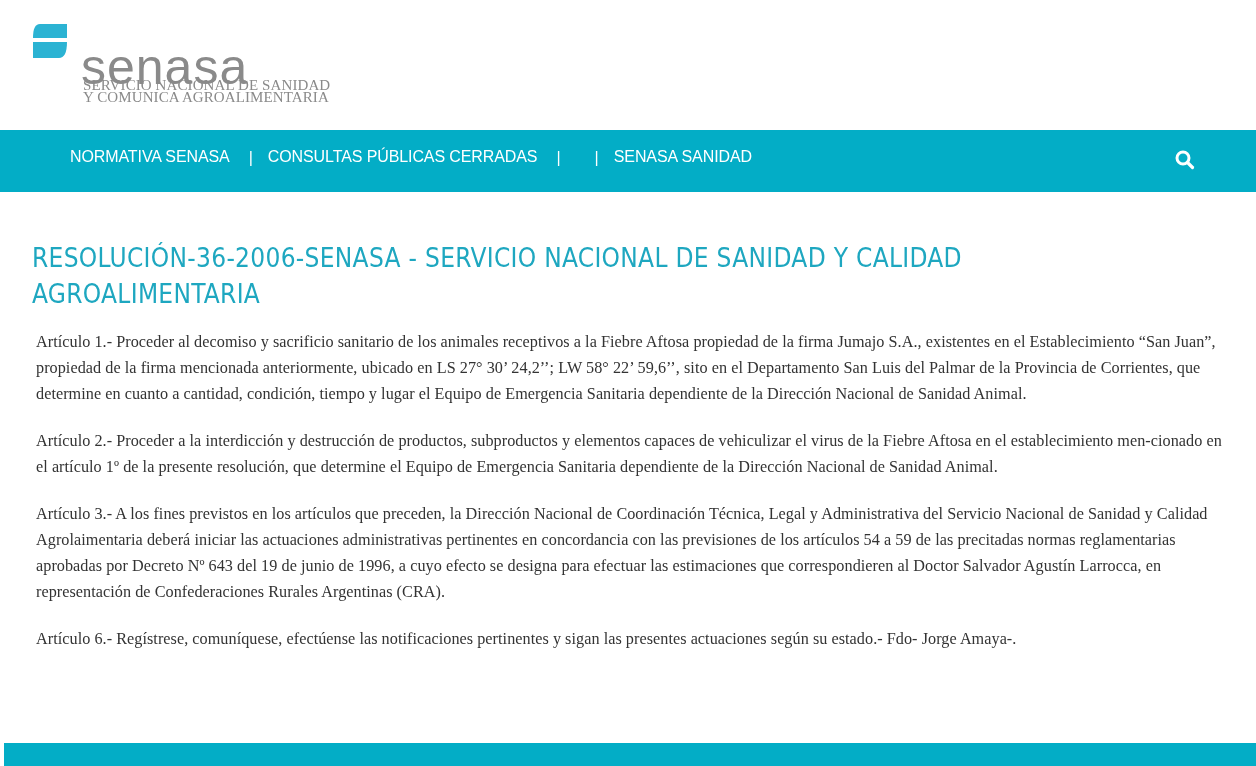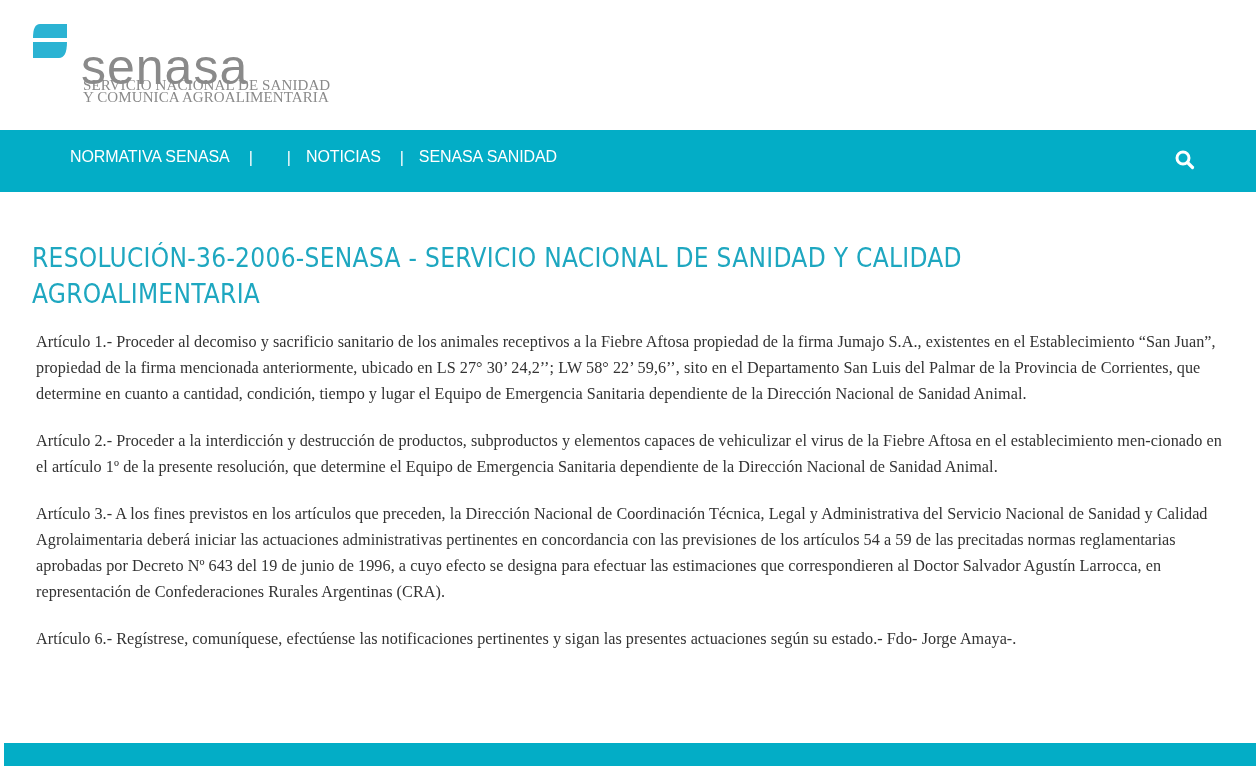--- a/index.html
+++ b/index.html
@@ -89,22 +89,22 @@
         <span>SERVICIO NACIONAL DE SANIDAD</span><br>
         <span>Y COMUNICA AGROALIMENTARIA</span>
       </span>
     </a>
   </header>
 
   <nav class="navbar">
     <ul class="nav-list">
       <li><a class="nav-item">NORMATIVA SENASA</a></li>
       <li><span class="nav-sep">|</span></li>
+      <li><a class="nav-item">CONSULTAS PÚBLICAS CERRADAS</a></li>
       <li><span class="nav-sep">|</span></li>
-      <li><a class="nav-item">NOTICIAS</a></li>
       <li><span class="nav-sep">|</span></li>
       <li><a class="nav-item">SENASA SANIDAD</a></li>
     </ul>
   </nav>
 
   <a class="search-btn">
     <svg viewBox="0 0 24 24" width="24" height="24">
       <circle cx="10" cy="10" r="6" fill="none" stroke="#ffffff" stroke-width="3"></circle>
       <line x1="14.5" y1="14.5" x2="19.5" y2="19.5" stroke="#ffffff" stroke-width="3.2" stroke-linecap="round"></line>
     </svg>

